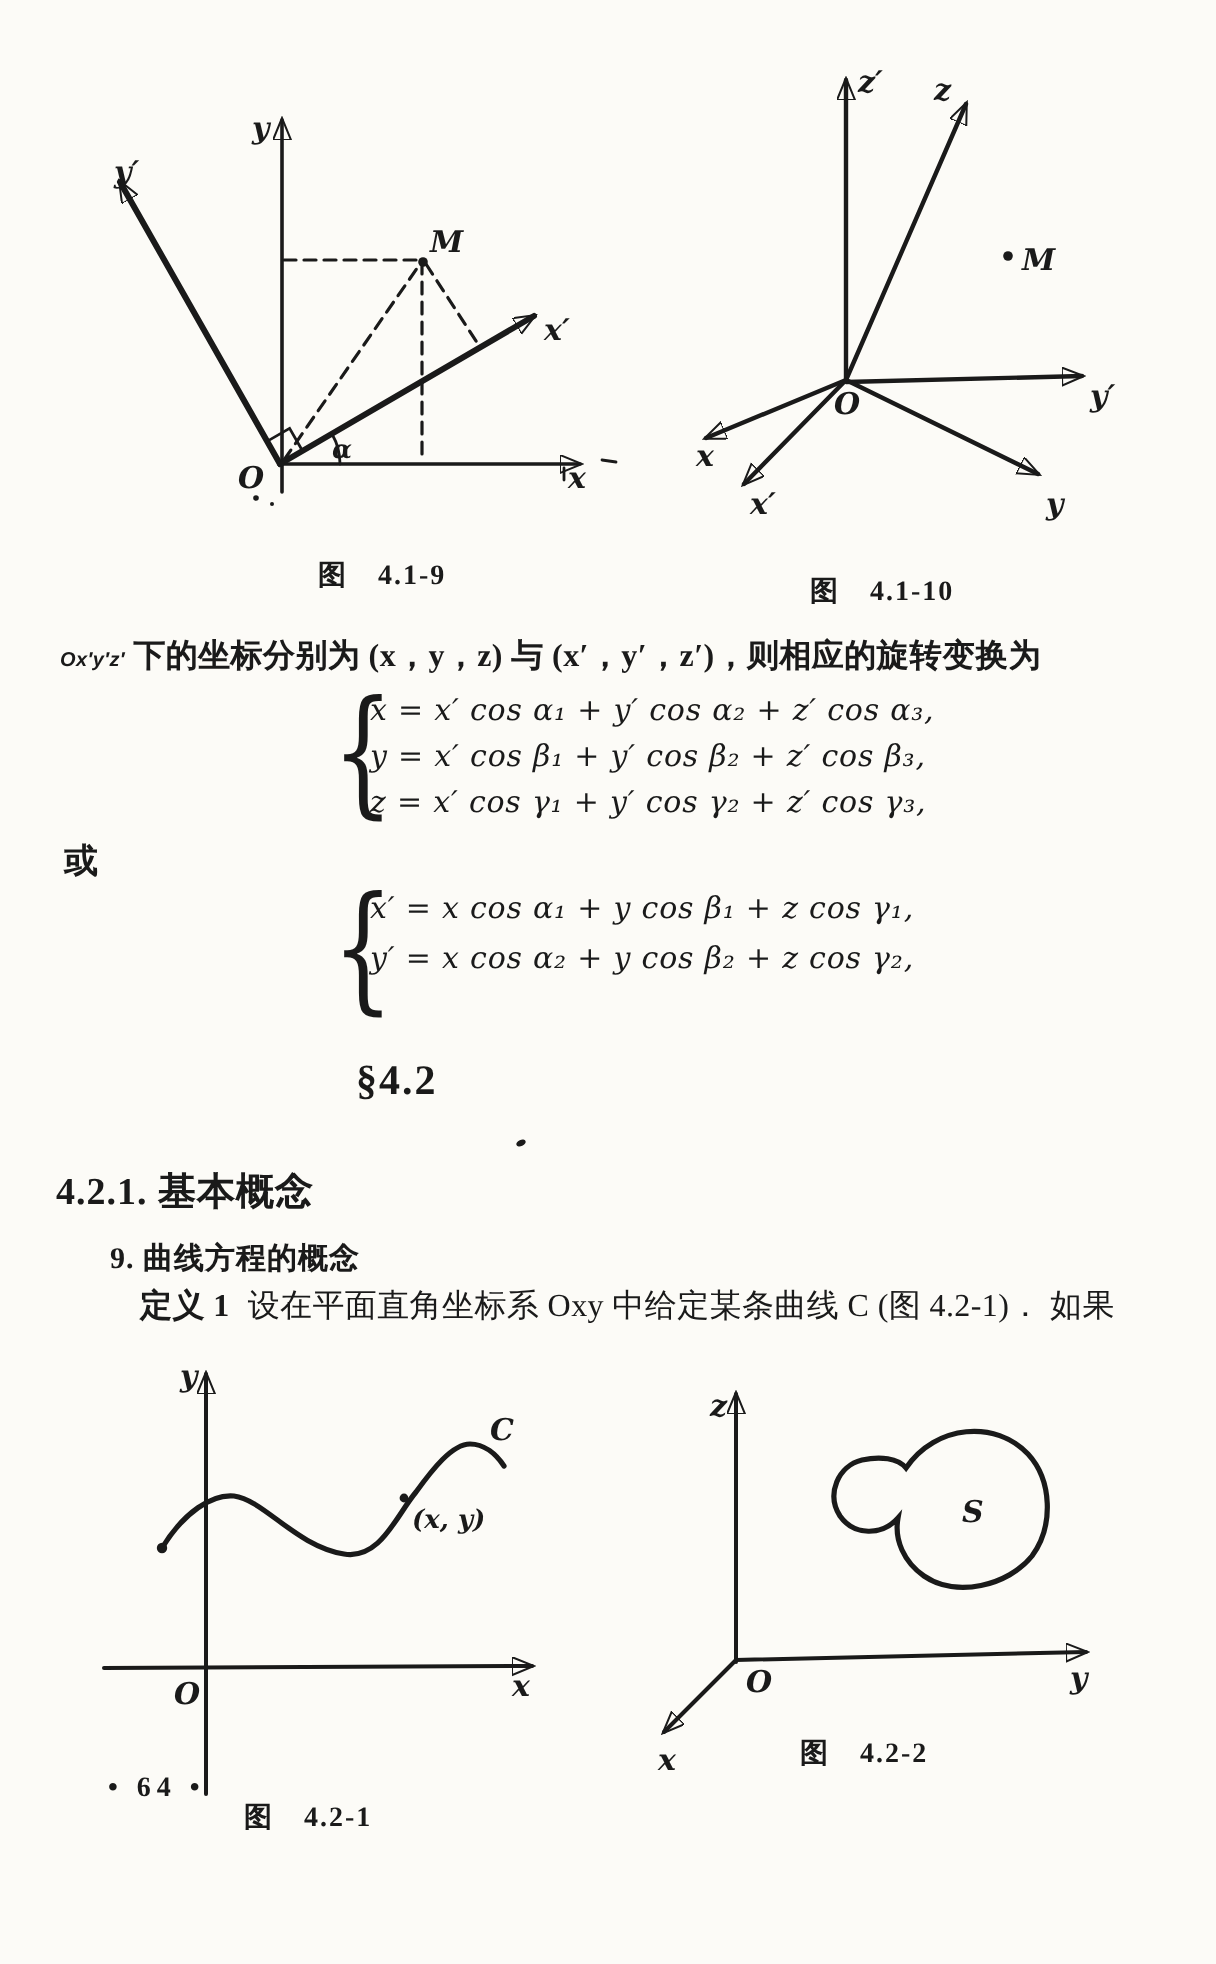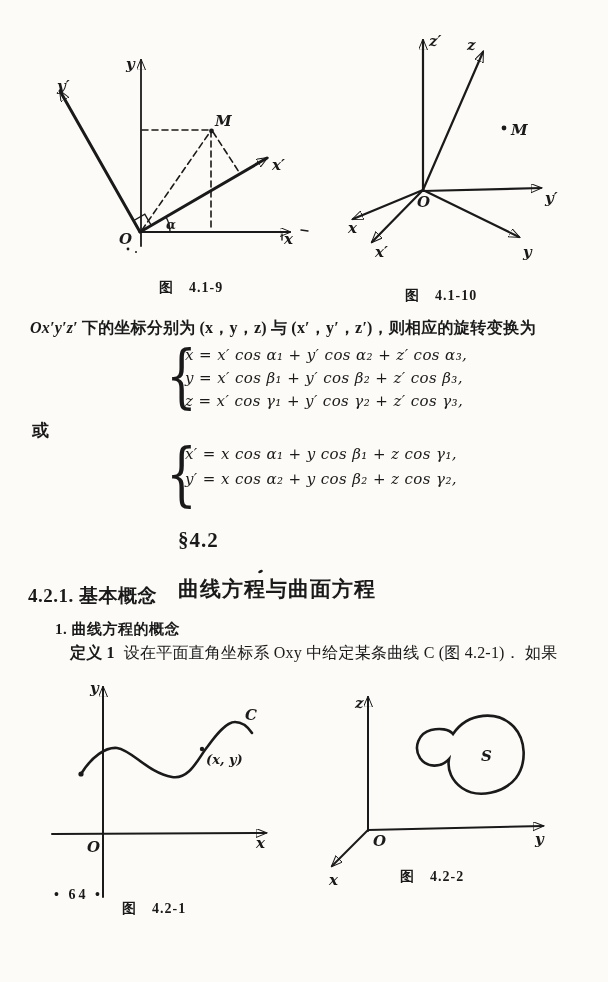--- a/index.html
+++ b/index.html
@@ -16,21 +16,21 @@
   .axis-mid{stroke-width:2.2;}
   .axis-fig{stroke-width:2;}
   .dash{stroke-width:1.6; stroke-dasharray:6 4;}
   .thin{stroke-width:1.4;}
   .curve{stroke-width:2.6;}
   .svgm{font:italic bold 15px "DejaVu Serif", serif; fill:#1a1a1a; stroke:none;}
   .svgm-sm{font:italic bold 13px "DejaVu Serif", serif; fill:#1a1a1a; stroke:none;}
   .dot{fill:#1a1a1a; stroke:none;}
   .caption{font:bold 14px "Liberation Serif", serif; letter-spacing:1px; white-space:nowrap;}
   .intro{font:bold 16px "Liberation Serif", serif; white-space:nowrap; letter-spacing:0.2px;}
-  .intro .lead{font-style:italic; font-family:Liberation Serif, serif; font-size:16px;}
+  .intro .lead{font-style:italic; font-family:Liberation Sans, sans-serif; font-size:10px;}
   .intro .emph{letter-spacing:0.5px;}
   .eqlines{font:italic 15px "DejaVu Serif", serif; letter-spacing:0.4px; white-space:nowrap;}
   .eqlines p{margin:0;}
   .eq1 p{line-height:23px;}
   .eq2 p{line-height:24.5px;}
   .brace{font:54px "DejaVu Serif", serif; transform:scale(0.9,1.28); transform-origin:left top; line-height:1;}
   .connector{font:bold 17px "Liberation Serif", serif;}
   .heading{display:flex; gap:22px; font:bold 21px "Liberation Serif", serif; letter-spacing:1px; white-space:nowrap;flex-direction:column;}
   .subsection{font:bold 19px "Liberation Serif", serif; letter-spacing:0.5px; white-space:nowrap;}
   .listhead{font:bold 15px "Liberation Serif", serif; letter-spacing:0.5px; white-space:nowrap;}
@@ -118,28 +118,27 @@
   <div class="abs" style="left:166px;top:440px;">
     <div class="abs brace" style="left:0;top:0;">{</div>
     <div class="abs eqlines eq2" style="left:19px;top:2px;">
       <p>x′ = x cos α₁ + y cos β₁ + z cos γ₁,</p>
       <p>y′ = x cos α₂ + y cos β₂ + z cos γ₂,</p>
     </div>
   </div>
 
   <div class="abs heading" style="left:178px;top:528px;">
     <span>§4.2</span>
-    <span>曲线方程与曲面方程</span>
   </div>
 
   <div class="abs straydot" style="left:258px;top:570px;"></div>
 
   <div class="abs subsection" style="left:28px;top:583px;">4.2.1. 基本概念</div>
 
-  <div class="abs listhead" style="left:55px;top:620px;">1. 曲线方程的概念</div>
+  <div class="abs listhead" style="left:55px;top:620px;">9. 曲线方程的概念</div>
 
   <div class="abs defline" style="left:53px;top:643px;">
     <span class="deflabel">定义 1</span><span>设在平面直角坐标系 Oxy 中给定某条曲线 C (图 4.2-1)． 如果</span>
   </div>
 
   <svg class="abs" style="left:45px;top:675px;" width="240" height="228" viewBox="45 675 240 228">
     <defs>
       <marker id="arr3" markerWidth="12" markerHeight="10" refX="10" refY="4.5" orient="auto" markerUnits="userSpaceOnUse">
         <path d="M0,0 L11,4.5 L0,9 Z" fill="#1a1a1a" stroke="none"></path>
       </marker>

